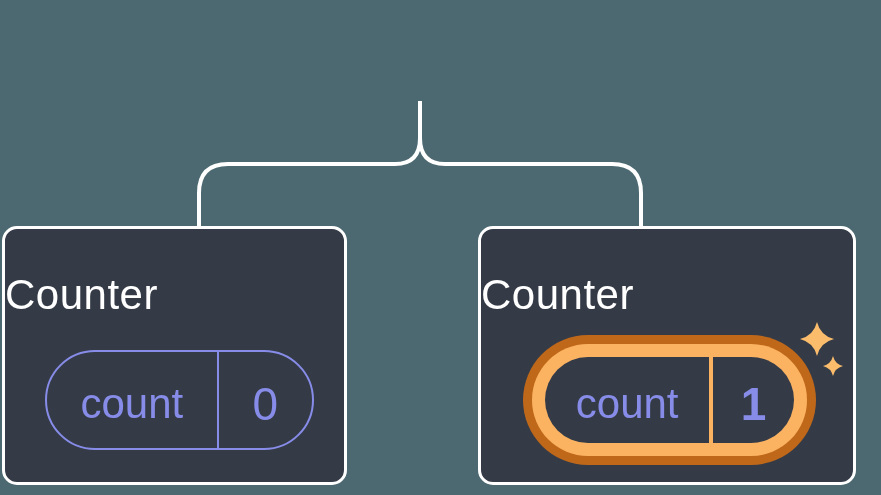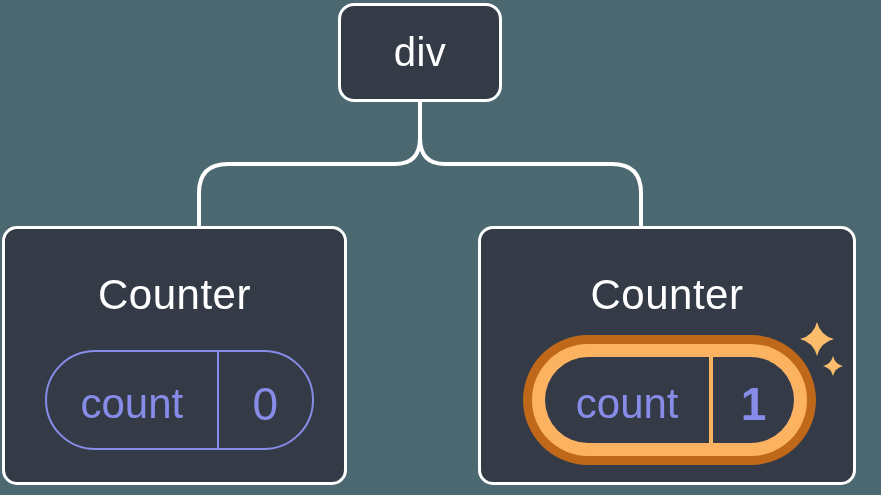--- a/index.html
+++ b/index.html
@@ -57,21 +57,20 @@
     border: 3px solid #FFFFFF;
     border-radius: 15px;
   }
   .card--left  { left: 2px;   width: 345px; }
   .card--right { left: 478px; width: 378px; }
 
   .card-title {
     position: absolute;
     left: 0; right: 0;
     top: 42px;
-    text-align: center;
     color: #FFFFFF;
     font-size: 42px;
     font-weight: 500;
     letter-spacing: 0.5px;
   }
 
   
   .state-pill {
     position: absolute;
     left: 40px; top: 121px;
@@ -131,23 +130,20 @@
 </head>
 <body>
 
 <div class="stage">
 
   <svg class="connector-svg" viewBox="0 0 881 495" xmlns="http://www.w3.org/2000/svg">
     <path d="M420 101 L420 138 Q420 164 395 164 L228 164 Q199 164 199 193 L199 227"></path>
     <path d="M420 101 L420 138 Q420 164 445 164 L612 164 Q641 164 641 193 L641 227"></path>
   </svg>
 
-  <div class="root-node">
-    <span class="root-node-label">div</span>
-  </div>
 
   <div class="card card--left">
     <div class="card-title">Counter</div>
     <div class="state-pill">
       <div class="pill-key">count</div>
       <div class="pill-divider"></div>
       <div class="pill-value">0</div>
     </div>
   </div>
 

